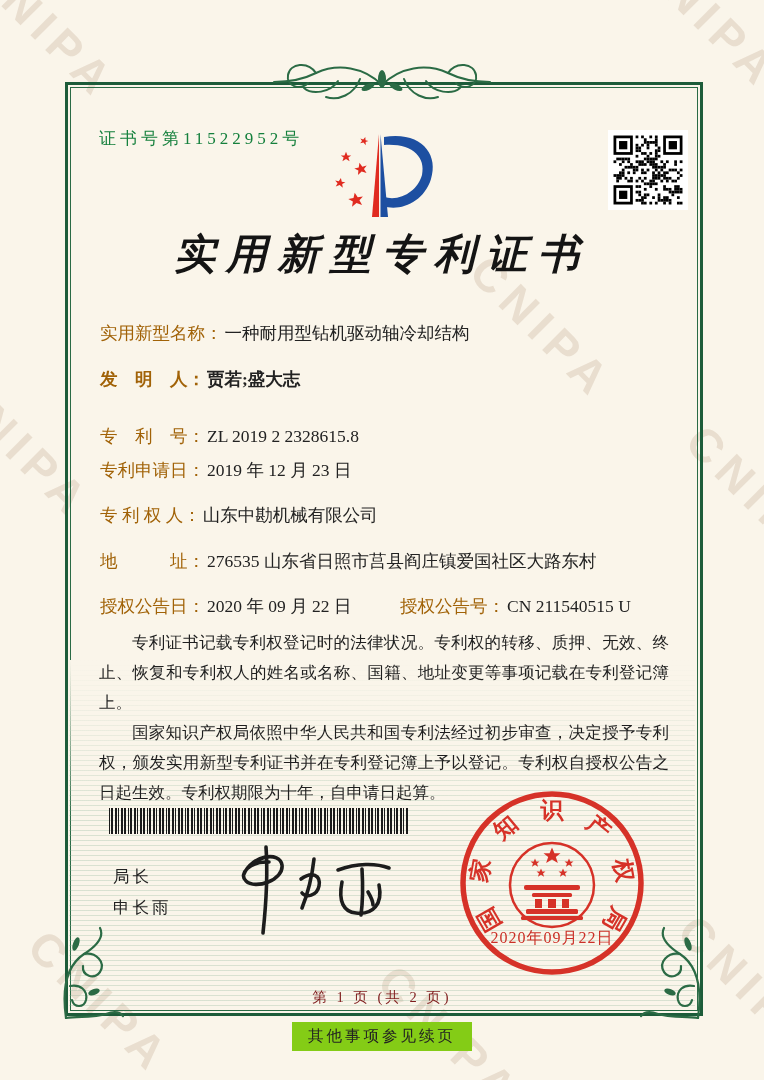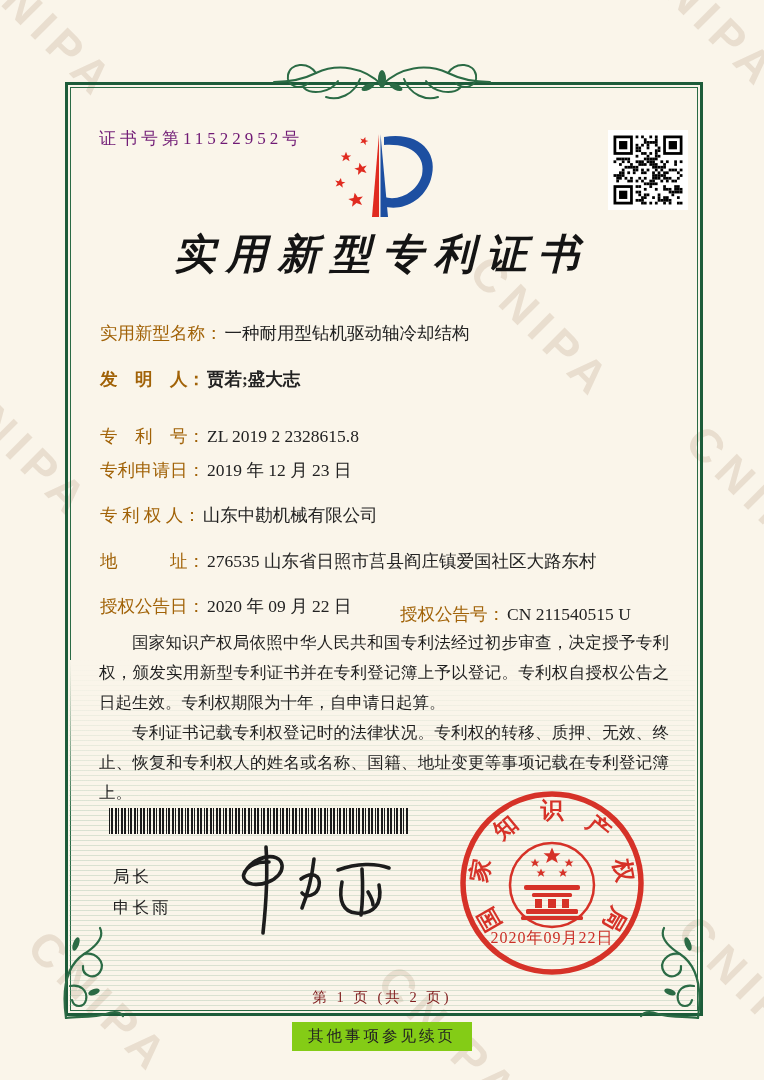--- a/index.html
+++ b/index.html
@@ -12,27 +12,27 @@
       transform:rotate(45deg);white-space:nowrap;pointer-events:none;}
   
   .frame{position:absolute;left:65px;top:82px;width:632px;height:928px;
          border:3px solid #1d5c3a;background:transparent;}
   .frame-inner{position:absolute;inset:2px;border:1px solid #2a6b46;}
   .guilloche{position:absolute;left:69px;top:660px;width:626px;height:348px;
       background:
         linear-gradient(180deg,#faf5ea 0%,rgba(250,245,234,0) 45%),
         repeating-linear-gradient(180deg,rgba(140,180,152,0.30) 0 1px,rgba(250,245,234,0) 1px 5px);
       pointer-events:none;}
-  .cert-no{left:99px;top:127px;font-size:17px;letter-spacing:4px;color:#701a75;}
+  .cert-no{left:99px;top:127px;font-size:17px;letter-spacing:4px;color:#15803d;}
   .title{left:0;top:227px;width:100%;text-align:center;font-size:41px;font-weight:bold;
          letter-spacing:11px;color:#141414;font-style:italic;}
   .row{position:absolute;left:100px;width:580px;font-size:17.5px;white-space:nowrap;}
   .row .lbl{color:#a16207;}
   .row .val{color:#222;margin-left:2px;}
-  .grant-no{position:absolute;left:300px;top:0;margin-top:8px;}
+  .grant-no{position:absolute;left:300px;top:0;}
   .paras{left:99px;top:628px;width:570px;font-size:16.5px;line-height:1.82;
          text-align:justify;color:#1f1f1f;}
   .paras p{margin:0;text-indent:2em;}
   .director{left:113px;font-size:16.5px;letter-spacing:3px;color:#222;}
   .pageinfo{left:0;top:988px;width:100%;text-align:center;font-size:14.5px;
             letter-spacing:3px;color:#7f1d1d;}
   .note{left:0;top:1022px;width:100%;text-align:center;}
   .note span{display:inline-block;background:#84cc16;padding:4px 16px;font-size:15.5px;
              letter-spacing:3px;color:#222;}
   .sealwrap{left:452px;top:788px;width:200px;height:190px;opacity:.95;}
@@ -339,22 +339,22 @@
   <span class="lbl">地　　　址：</span><span class="val">276535 山东省日照市莒县阎庄镇爱国社区大路东村</span>
 </div>
 <div class="row" style="top:594px;">
   <span class="lbl">授权公告日：</span><span class="val">2020 年 09 月 22 日</span>
   <span class="grant-no">
     <span class="lbl">授权公告号：</span><span class="val">CN 211540515 U</span>
   </span>
 </div>
 
 <div class="abs paras">
+  <p>专利证书记载专利权登记时的法律状况。专利权的转移、质押、无效、终止、恢复和专利权人的姓名或名称、国籍、地址变更等事项记载在专利登记簿上。</p>
   <p>国家知识产权局依照中华人民共和国专利法经过初步审查，决定授予专利权，颁发实用新型专利证书并在专利登记簿上予以登记。专利权自授权公告之日起生效。专利权期限为十年，自申请日起算。</p>
-  <p>专利证书记载专利权登记时的法律状况。专利权的转移、质押、无效、终止、恢复和专利权人的姓名或名称、国籍、地址变更等事项记载在专利登记簿上。</p>
 </div>
 
 <svg id="barcode" class="abs" style="left:107px;top:808px;" width="308" height="26" viewBox="0 0 308 26">
     <rect x="2" y="0" width="1" height="26" fill="#1a1a1a"></rect>
     <rect x="4" y="0" width="2" height="26" fill="#1a1a1a"></rect>
     <rect x="8" y="0" width="2" height="26" fill="#1a1a1a"></rect>
     <rect x="11" y="0" width="1" height="26" fill="#1a1a1a"></rect>
     <rect x="14" y="0" width="2" height="26" fill="#1a1a1a"></rect>
     <rect x="17" y="0" width="2" height="26" fill="#1a1a1a"></rect>
     <rect x="21" y="0" width="1" height="26" fill="#1a1a1a"></rect>

